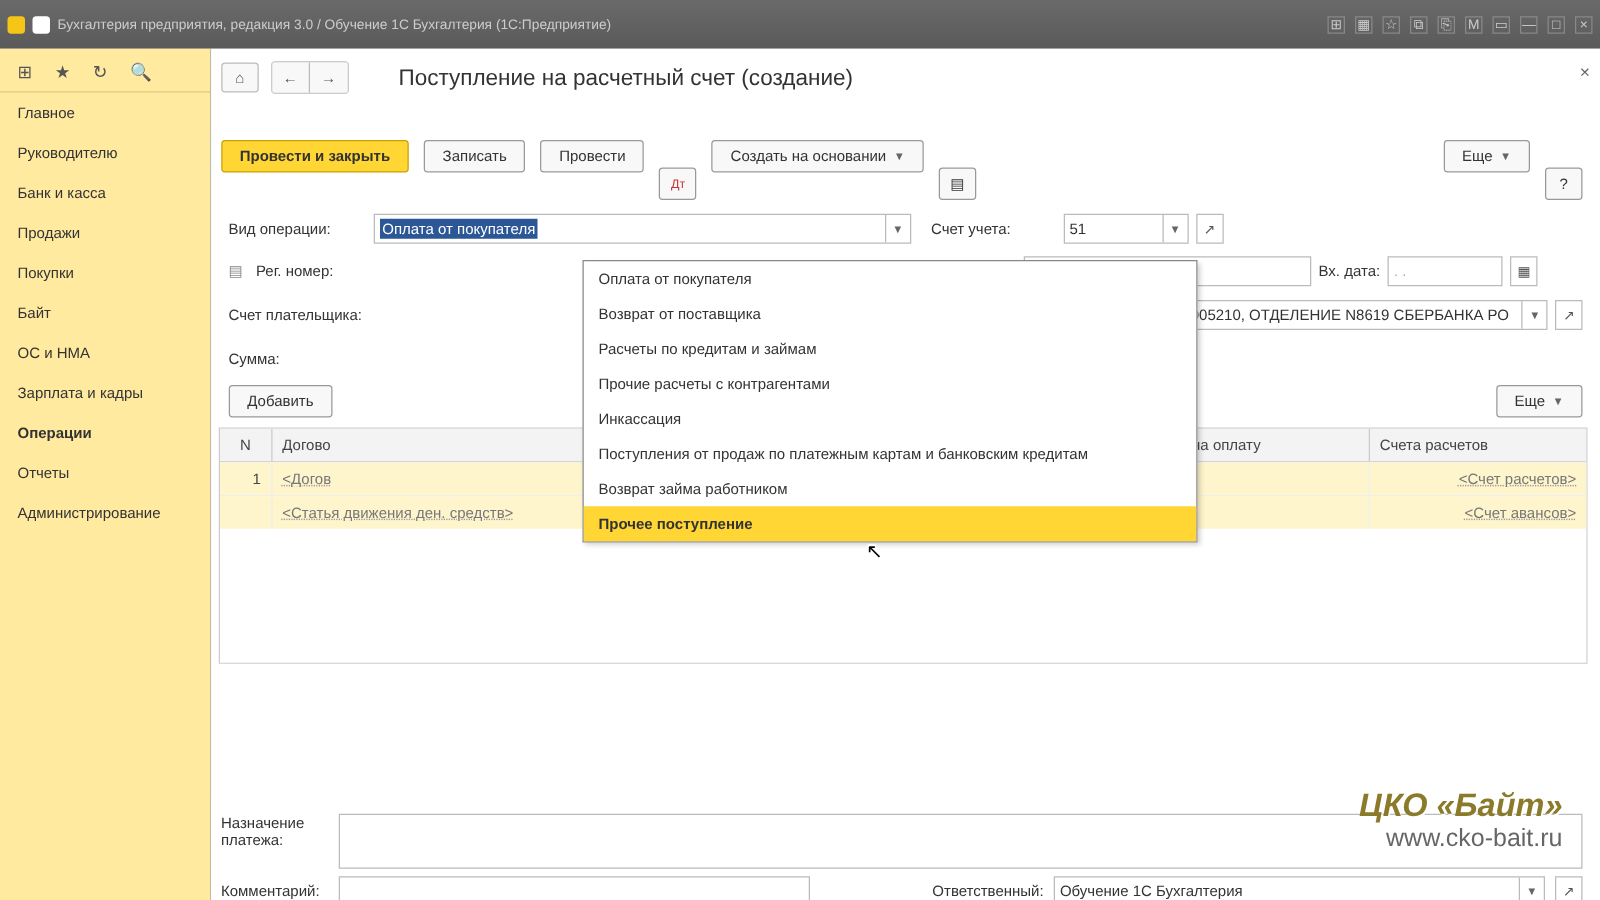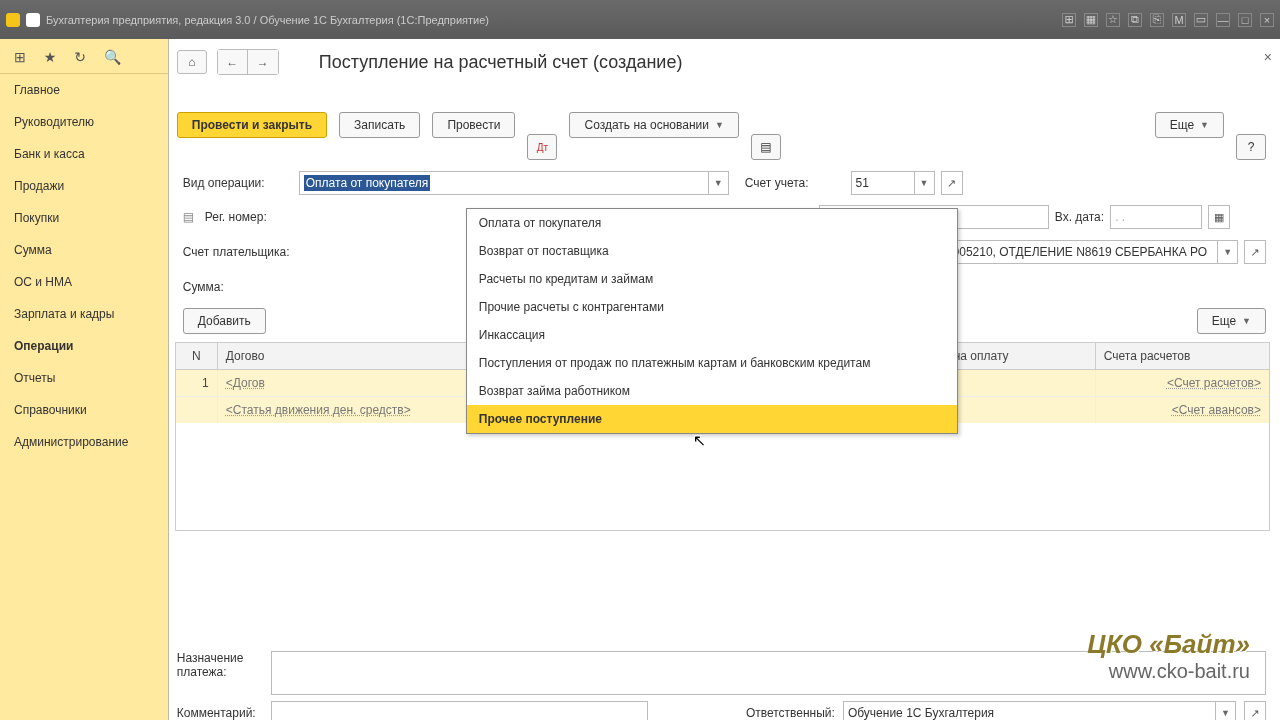--- a/index.html
+++ b/index.html
@@ -97,26 +97,25 @@
       <span>⊞</span>
       <span>★</span>
       <span>↻</span>
       <span>🔍</span>
     </div>
     <div class="side-item">Главное</div>
     <div class="side-item">Руководителю</div>
     <div class="side-item">Банк и касса</div>
     <div class="side-item">Продажи</div>
     <div class="side-item">Покупки</div>
-    <div class="side-item">Сумма</div>
+    <div class="side-item">Байт</div>
     <div class="side-item">ОС и НМА</div>
     <div class="side-item">Зарплата и кадры</div>
     <div class="side-item active">Операции</div>
     <div class="side-item">Отчеты</div>
-    <div class="side-item">Справочники</div>
     <div class="side-item">Администрирование</div>
   </div>
 
   <div class="main">
     <div class="head">
       <div class="hbtn">⌂</div>
       <div style="display:flex;border:1px solid #bbb;border-radius:3px;">
         <div class="hbtn" style="border:none;border-right:1px solid #bbb;border-radius:0">←</div>
         <div class="hbtn" style="border:none;border-radius:0">→</div>
       </div>
@@ -146,21 +145,21 @@
 
     <div class="form">
       <div class="row">
         <span class="lbl w1">Вид операции:</span>
         <div class="input sel" style="width:430px">
           <span class="selected-text">Оплата от покупателя</span>
           <span class="dd">▼</span>
         </div>
         <span class="lbl" style="margin-left:10px">Счет учета:</span>
         <span style="width:30px"></span>
-        <div class="input sel" style="width:84px">
+        <div class="input sel" style="width:100px">
           <span>51</span>
           <span class="dd">▼</span>
         </div>
         <div class="minibtn">↗</div>
       </div>
 
       <div class="row">
         <span style="width:16px;color:#888">▤</span>
         <span class="lbl" style="width:86px">Рег. номер:</span>
         <span style="width:500px"></span>

